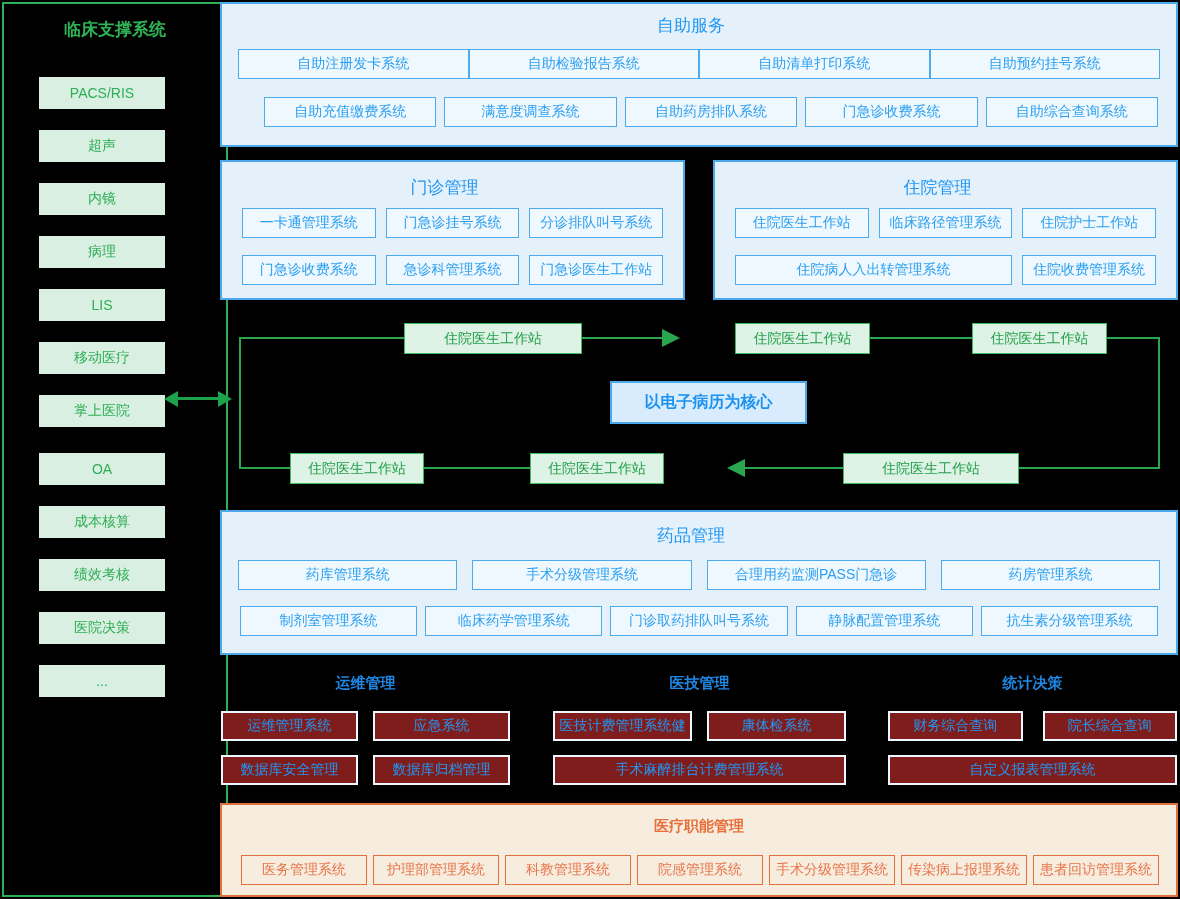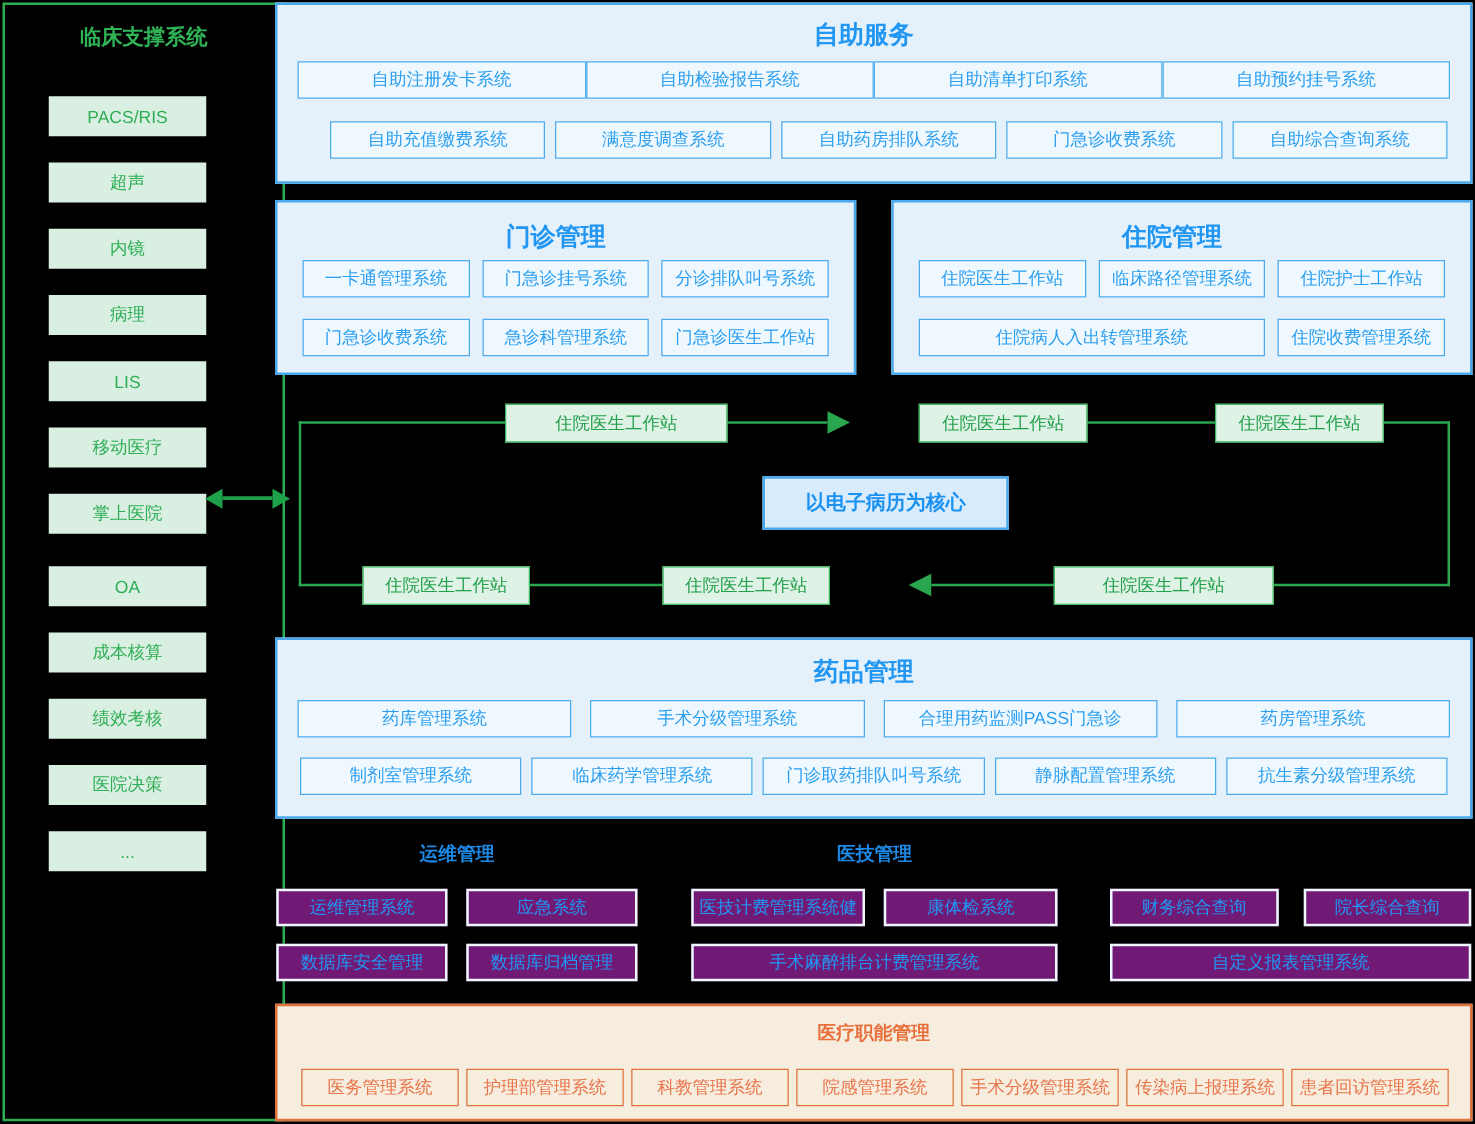--- a/index.html
+++ b/index.html
@@ -11,43 +11,43 @@
   .sidebar{left:2px;top:2px;width:226px;height:895px;border:2px solid #2eae53;}
   .side-title{position:absolute;top:14px;left:0;right:0;text-align:center;
               font-size:17px;font-weight:bold;color:#2fb356;}
   .side-items{position:absolute;top:73px;left:35px;display:flex;flex-direction:column;gap:21px;}
   .side-btn{width:126px;height:32px;background:#d9efe1;color:#2fae56;font-size:14px;
             display:flex;align-items:center;justify-content:center;}
   .side-items > :nth-child(8){margin-top:5px;}
 
   
   .blue-sec{background:#e4f1fb;border:2px solid #4aa9ea;}
-  .sec-title{position:absolute;left:0;right:16px;text-align:center;font-size:20px;
-             font-weight:bold;color:#2196f3;}
+  .sec-title{position:absolute;left:0;right:16px;text-align:center;font-size:17px;
+             font-weight:normal;color:#2196f3;}
   .row{position:absolute;display:flex;box-sizing:border-box;}
   .btn{box-sizing:border-box;height:30px;display:flex;align-items:center;justify-content:center;
        font-size:14px;white-space:nowrap;overflow:hidden;}
   .blue-btn{flex:1;background:#eff8fe;border:1.5px solid #4babec;color:#2b9ef0;}
 
   
   .station{position:absolute;box-sizing:border-box;background:#def2e5;border:1.5px solid #3cb95c;
            color:#23a04b;font-size:14px;display:flex;align-items:center;justify-content:center;}
   .core{position:absolute;box-sizing:border-box;background:#d9ecfe;border:2px solid #4aa9ea;
         color:#1b91f0;font-size:16px;font-weight:bold;display:flex;align-items:center;justify-content:center;}
   .ln{position:absolute;background:#2aa64f;}
   .tri{position:absolute;width:0;height:0;}
   .tri-r{border-left:18px solid #2aa64f;border-top:9px solid transparent;border-bottom:9px solid transparent;}
   .tri-l{border-right:18px solid #2aa64f;border-top:9px solid transparent;border-bottom:9px solid transparent;}
   .tri-r-sm{border-left:14px solid #1ea14b;border-top:8px solid transparent;border-bottom:8px solid transparent;}
   .tri-l-sm{border-right:14px solid #1ea14b;border-top:8px solid transparent;border-bottom:8px solid transparent;}
 
   
   .band-title{position:absolute;top:6px;left:0;right:0;text-align:center;
               font-size:15px;font-weight:bold;color:#1e88e5;}
-  .band-btn{flex:1;background:#701a75;border:2px solid #eef7fd;color:#2196f3;}
+  .band-btn{flex:1;background:#7f1d1d;border:2px solid #eef7fd;color:#2196f3;}
 
   
   .o-sec{background:#f6edde;border:2px solid #e0703c;}
   .o-title{position:absolute;left:0;right:0;top:12px;text-align:center;
            font-size:15px;font-weight:bold;color:#e8703c;}
   .o-btn{flex:1;background:transparent;border:1.5px solid #e0703c;color:#e8744a;}
 </style>
 </head>
 <body>
 
@@ -175,20 +175,21 @@
     <div class="row" style="left:0;right:0;top:43px;gap:15px;">
       <div class="btn band-btn">医技计费管理系统健</div>
       <div class="btn band-btn">康体检系统</div>
     </div>
     <div class="row" style="left:0;right:0;top:87px;">
       <div class="btn band-btn">手术麻醉排台计费管理系统</div>
     </div>
   </div>
 
   <div class="abs" style="left:888px;top:668px;width:289px;height:120px;">
+    <div class="band-title">统计决策</div>
     <div class="row" style="left:0;right:0;top:43px;gap:20px;">
       <div class="btn band-btn">财务综合查询</div>
       <div class="btn band-btn">院长综合查询</div>
     </div>
     <div class="row" style="left:0;right:0;top:87px;">
       <div class="btn band-btn">自定义报表管理系统</div>
     </div>
   </div>
 
   <div class="abs o-sec" style="left:220px;top:803px;width:958px;height:94px;">

